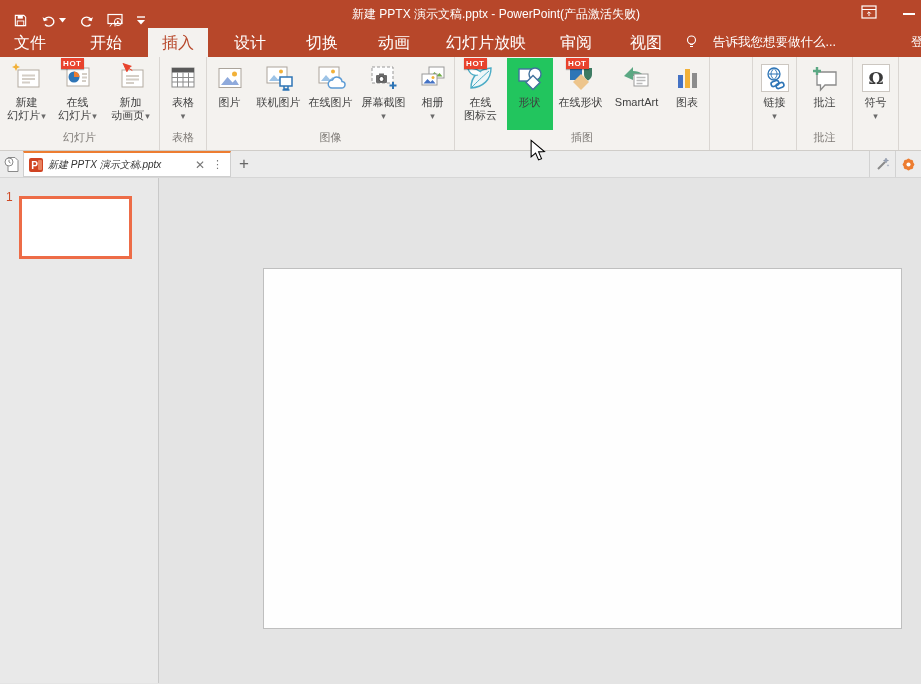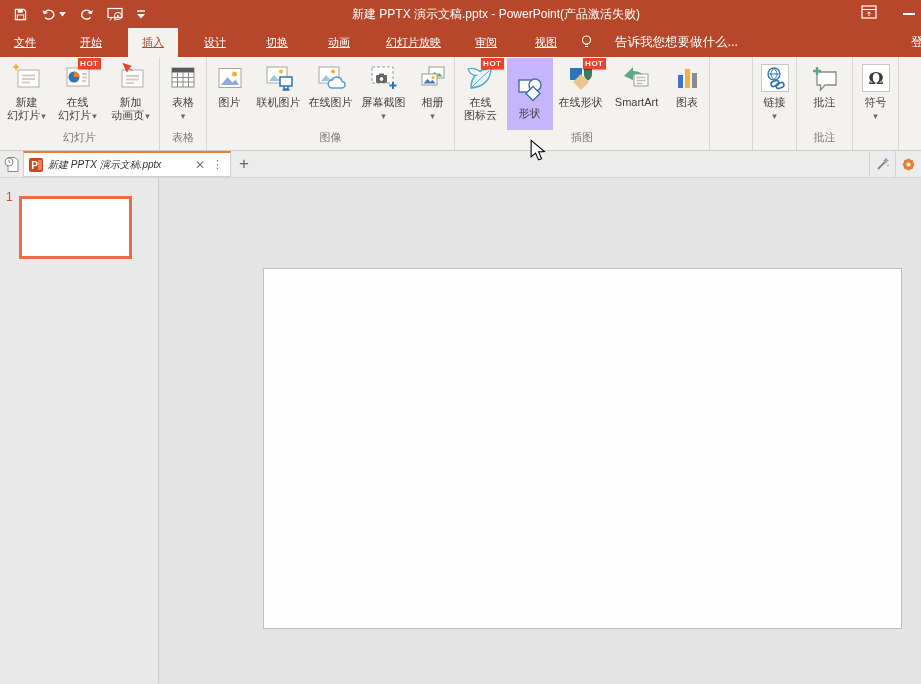--- a/index.html
+++ b/index.html
@@ -1,45 +1,45 @@
 <!DOCTYPE html>
 <html><head>
 <meta charset="utf-8">
 <style>
   * { margin:0; padding:0; box-sizing:border-box; }
   html,body { width:921px; height:684px; overflow:hidden; }
   body { font-family:"Liberation Sans","DejaVu Sans",sans-serif; position:relative; background:#e4e4e4; }
 
   
-  .titlebar { height:28px; background:#B7472A; display:flex; align-items:center; position:relative; }
+  .titlebar { height:28px; background:#B7472A; display:flex; align-items:flex-end; position:relative; }
   .qat { display:flex; align-items:center; gap:13px; padding-left:13px; }
   .qat-btn { display:flex; align-items:center; gap:2px; cursor:pointer; }
   .win-title { position:absolute; left:352px; top:0; line-height:28px; font-size:12px; color:#fff; white-space:nowrap; }
   .win-controls { position:absolute; right:6px; top:0; height:28px; display:flex; align-items:center; gap:26px; }
   .min-dash { width:12px; height:2px; background:#fff; }
 
   
   .tabrow { height:29px; background:#B7472A; display:flex; align-items:stretch; position:relative; }
-  .mtab { padding:0 14px; line-height:29px; font-size:11px; color:#fff; cursor:pointer; white-space:nowrap;text-decoration:underline; }
+  .mtab { padding:0 14px; line-height:29px; font-size:16px; color:#fff; cursor:pointer; white-space:nowrap; }
   .mtab.active { background:#f4f2ef; color:#B7472A; }
-  .tellme { display:flex; align-items:center; gap:23px; color:#fff; font-size:12.5px; padding:0 10px; cursor:pointer; }
+  .tellme { display:flex; align-items:center; gap:16px; color:#fff; font-size:12.5px; padding:0 10px; cursor:pointer; }
   .signin { position:absolute; right:0; top:0; line-height:29px; color:#fff; font-size:12.5px; width:10px; overflow:hidden; cursor:pointer; }
 
   
   .ribbon { height:94px; background:#f4f2ef; border-bottom:1px solid #d0cdc9; display:flex; overflow:hidden; }
   .rgroup { display:flex; flex-direction:column; border-right:1px solid #dad6d2; flex:none; }
   .rgroup-btns { flex:1; display:flex; justify-content:center; padding-top:1px; }
   .rgroup-label { height:20px; text-align:center; font-size:11px; color:#7e7a76; line-height:15px; }
   .rbtn { display:flex; flex-direction:column; align-items:center; padding-top:4px; position:relative; cursor:pointer; flex:none; }
-  .rbtn.active { background:#c4b5fd;justify-content:center; }
+  .rbtn.active { background:#22c55e; }
   .rbtn .ic { width:32px; height:32px; flex:none; margin-bottom:2px; }
   .rbtn .l1,.rbtn .l2 { font-size:11px; line-height:12.5px; color:#3f3f3f; white-space:nowrap; }
   .caret::after { content:"▾"; font-size:9px; color:#6a6a6a; margin-left:1px; }
   .caret.alone::after { margin-left:0; }
-  .hotbadge { position:absolute; top:0px; right:3px; background:#E8432D; color:#fff; font-size:8px; font-weight:bold; line-height:9px; padding:1px 2px; letter-spacing:.5px; box-shadow:0 1px 1px rgba(0,0,0,.3); }
+  .hotbadge { position:absolute; top:0px; right:20px; background:#E8432D; color:#fff; font-size:8px; font-weight:bold; line-height:9px; padding:1px 2px; letter-spacing:.5px; box-shadow:0 1px 1px rgba(0,0,0,.3); }
 
   
   .doctabbar { height:27px; background:#ececec; border-bottom:1px solid #d6d6d6; display:flex; align-items:stretch; position:relative; }
   .session-btn { width:23px; display:flex; align-items:center; justify-content:center; cursor:pointer; }
   .doctab { width:208px; background:#fff; border:1px solid #cfcfcf; border-top:2px solid #ED7D31; display:flex; align-items:center; gap:5px; padding:0 5px; cursor:pointer; }
   .doctab-title { font-size:10px; color:#333; white-space:nowrap; overflow:hidden; flex:1;font-style:italic; }
   .tab-x { color:#777; font-size:12px; line-height:12px; cursor:pointer; }
   .tab-kebab { color:#777; font-size:11px; letter-spacing:0; cursor:pointer; padding:0 2px; }
   .newtab { width:26px; display:flex; align-items:center; justify-content:center; color:#666; font-size:17px; font-weight:300; cursor:pointer; }
   .tabbar-right { position:absolute; right:0; top:0; height:26px; display:flex; align-items:stretch; }

